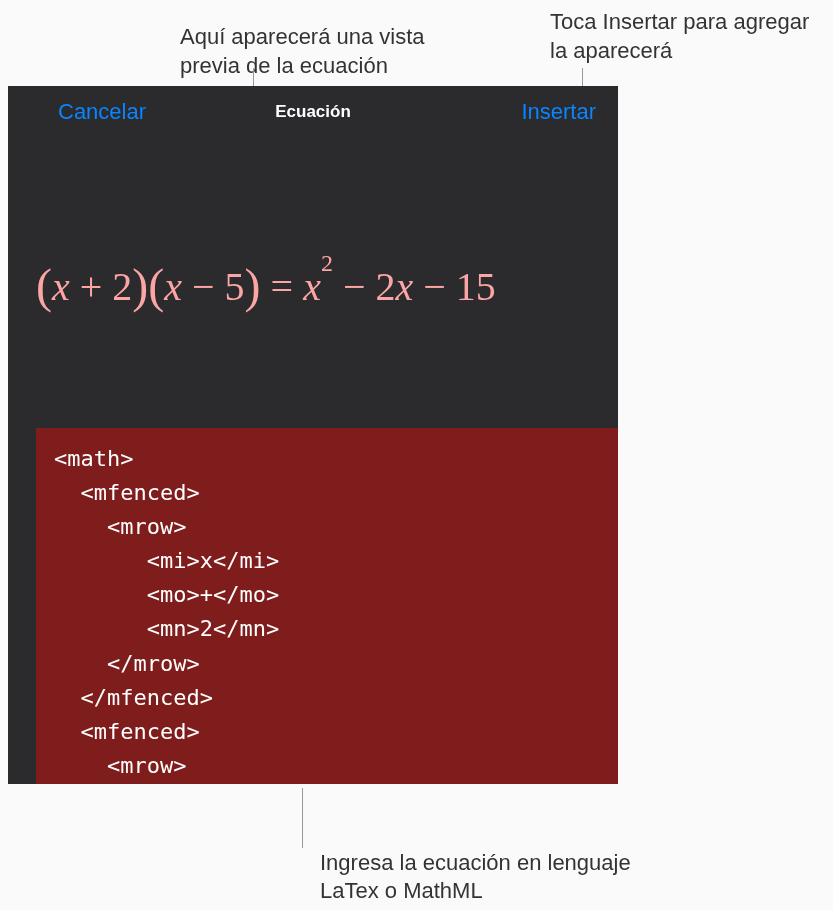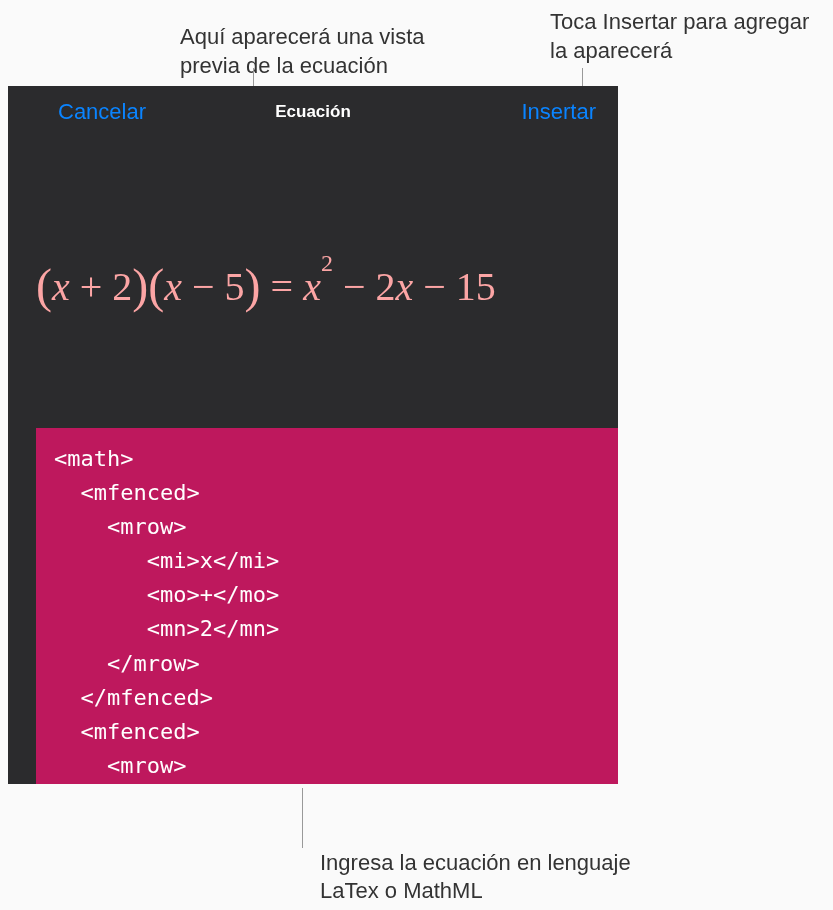--- a/index.html
+++ b/index.html
@@ -111,21 +111,21 @@
       position: relative;
       top: 2px;
     }
     .equation sup {
       font-size: 24px;
       position: relative;
       top: -14px;
       font-style: normal;
     }
     .code-area {
-      background: #be185d;
+      background: #7f1d1d;
       height: 452px;
       padding: 14px 18px;
       color: #ffffff;
       font-family: "SF Mono", Menlo, Consolas, monospace;
       font-size: 22px;
       line-height: 1.55;
       white-space: pre;
     }
   </style>
 </head>

